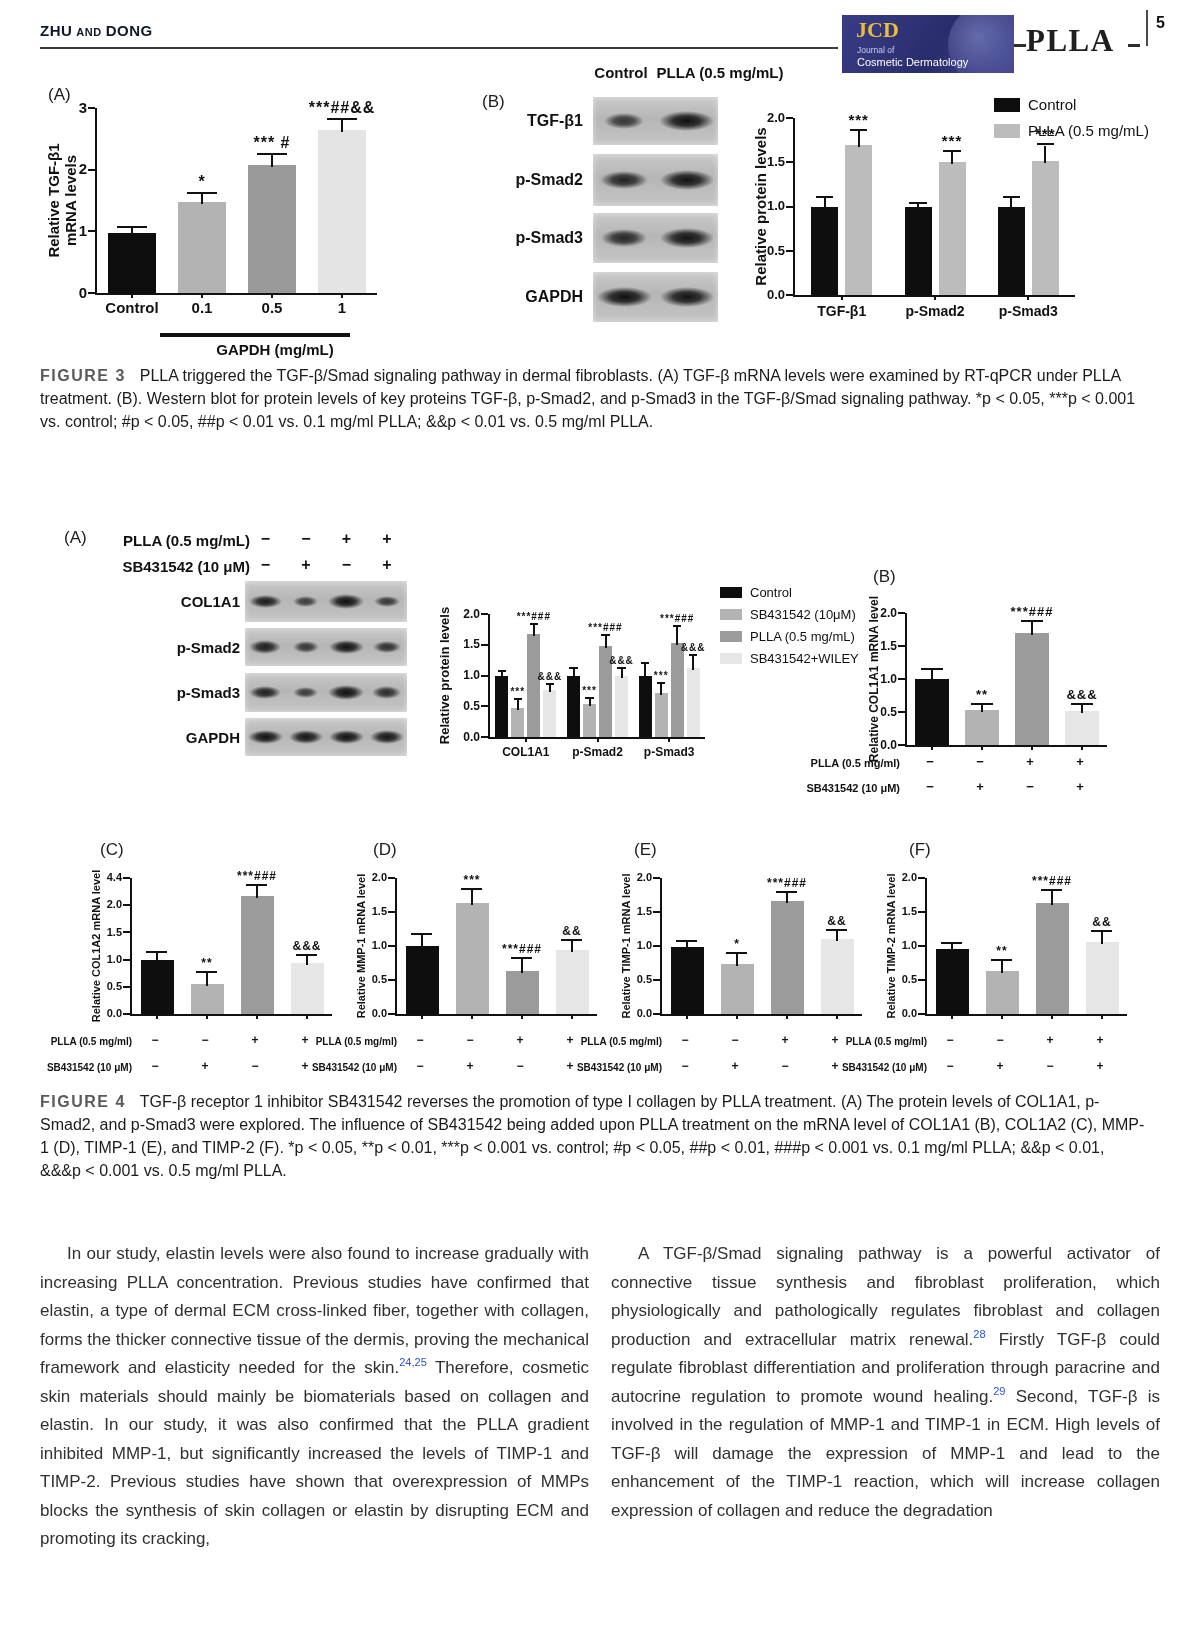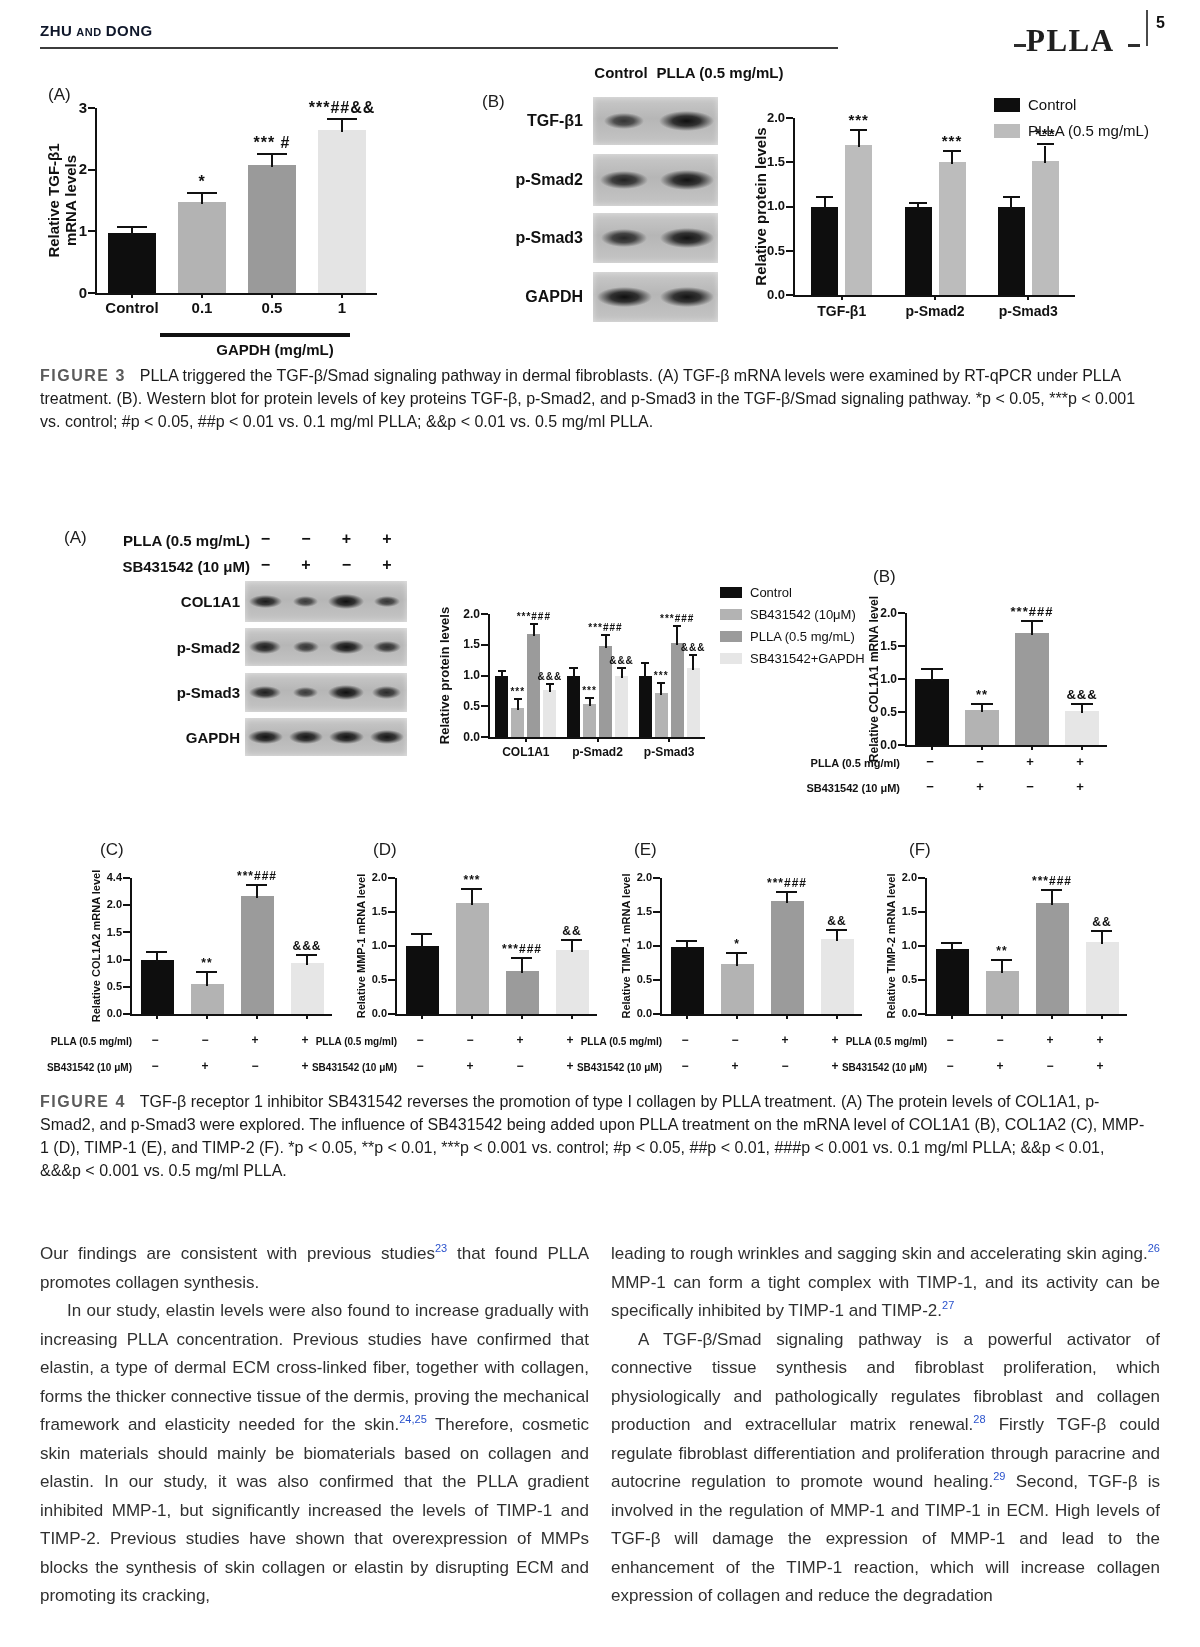--- a/index.html
+++ b/index.html
@@ -55,20 +55,26 @@
 </style>
 </head>
 <body>
 
 <div class="page">
 
   <div class="runhead">
     <span>ZHU</span><span class="sc">AND</span><span>DONG</span>
   </div>
   <div class="hrule"></div>
+  <div class="logo">
+    <div class="logo-orb"></div>
+    <div class="logo-abbr">JCD</div>
+    <div class="logo-l1">Journal of</div>
+    <div class="logo-l2">Cosmetic Dermatology</div>
+  </div>
   <div class="dash" style="left:1014px;width:12px;"></div>
   <div class="wiley">PLLA</div>
   <div class="dash" style="left:1128px;width:12px;"></div>
   <div class="pagebar"></div>
   <div class="pagenum">5</div>
 
   <div class="figwrap" style="left:40px;top:70px;width:1120px;height:285px;">
     <div class="plabel" style="left:8px;top:15px;">(A)</div>
     <div id="c-fig3a" class="chart" style="left:0;top:0;width:430px;height:285px;">
         <div class="ylab" style="left:6px;top:247px;width:233px;font-size:15px;">Relative TGF-β1<br>mRNA levels</div>
@@ -293,21 +299,21 @@
           <div class="ec" style="left:199.0px;bottom:80.6px;width:8.3px;"></div>
           <div class="ann" style="left:133.2px;bottom:83.6px;font-size:10px;">&amp;&amp;&amp;</div>
         </div>
         <div class="lgch" style="left:290px;top:65px;width:22px;height:11px;background:#0e0e0e;"></div>
         <div class="lgt" style="left:320px;top:63px;font-size:13px;">Control</div>
         <div class="lgch" style="left:290px;top:87px;width:22px;height:11px;background:#b3b3b3;"></div>
         <div class="lgt" style="left:320px;top:85px;font-size:13px;">SB431542 (10μM)</div>
         <div class="lgch" style="left:290px;top:109px;width:22px;height:11px;background:#9b9b9b;"></div>
         <div class="lgt" style="left:320px;top:107px;font-size:13px;">PLLA (0.5 mg/mL)</div>
         <div class="lgch" style="left:290px;top:131px;width:22px;height:11px;background:#e6e6e6;"></div>
-        <div class="lgt" style="left:320px;top:129px;font-size:13px;">SB431542+GAPDH</div>
+        <div class="lgt" style="left:320px;top:129px;font-size:13px;">SB431542+WILEY</div>
       </div>
 
     <div class="plabel" style="left:833px;top:75px;">(B)</div>
     <div id="c-fig4b" class="chart" style="left:800px;top:20px;width:320px;height:300px;">
         <div class="ylab" style="left:28px;top:257px;width:180px;font-size:12px;">Relative COL1A1 mRNA level</div>
         <div class="plot" style="left:65px;top:101px;width:200px;height:132px;">
           <div class="ytm" style="top:131.0px;"></div>
           <div class="ytl" style="left:-50px;width:40px;top:124.6px;font-size:12px;">0.0</div>
           <div class="ytm" style="top:98.0px;"></div>
           <div class="ytl" style="left:-50px;width:40px;top:91.6px;font-size:12px;">0.5</div>
@@ -540,22 +546,20 @@
         </div>
     </div>
   </div>
 
   <div class="cap" style="top:1090px;">
     <span class="ctag">FIGURE 4</span><span class="ctxt">TGF-β receptor 1 inhibitor SB431542 reverses the promotion of type I collagen by PLLA treatment. (A) The protein levels of COL1A1, p-Smad2, and p-Smad3 were explored. The influence of SB431542 being added upon PLLA treatment on the mRNA level of COL1A1 (B), COL1A2 (C), MMP-1 (D), TIMP-1 (E), and TIMP-2 (F). *p &lt; 0.05, **p &lt; 0.01, ***p &lt; 0.001 vs. control; #p &lt; 0.05, ##p &lt; 0.01, ###p &lt; 0.001 vs. 0.1 mg/ml PLLA; &amp;&amp;p &lt; 0.01, &amp;&amp;&amp;p &lt; 0.001 vs. 0.5 mg/ml PLLA.</span>
   </div>
 
   <div class="bodycols">
     <div class="col" id="col-left">
-        <p class="">Our findings are consistent with previous studies<sup class="ref">23</sup> that found PLLA promotes collagen synthesis.</p>
         <p class="ind">In our study, elastin levels were also found to increase gradually with increasing PLLA concentration. Previous studies have confirmed that elastin, a type of dermal ECM cross-linked fiber, together with collagen, forms the thicker connective tissue of the dermis, proving the mechanical framework and elasticity needed for the skin.<sup class="ref">24,25</sup> Therefore, cosmetic skin materials should mainly be biomaterials based on collagen and elastin. In our study, it was also confirmed that the PLLA gradient inhibited MMP-1, but significantly increased the levels of TIMP-1 and TIMP-2. Previous studies have shown that overexpression of MMPs blocks the synthesis of skin collagen or elastin by disrupting ECM and promoting its cracking,</p>
       </div>
     <div class="col" id="col-right">
-        <p class="">leading to rough wrinkles and sagging skin and accelerating skin aging.<sup class="ref">26</sup> MMP-1 can form a tight complex with TIMP-1, and its activity can be specifically inhibited by TIMP-1 and TIMP-2.<sup class="ref">27</sup></p>
         <p class="ind">A TGF-β/Smad signaling pathway is a powerful activator of connective tissue synthesis and fibroblast proliferation, which physiologically and pathologically regulates fibroblast and collagen production and extracellular matrix renewal.<sup class="ref">28</sup> Firstly TGF-β could regulate fibroblast differentiation and proliferation through paracrine and autocrine regulation to promote wound healing.<sup class="ref">29</sup> Second, TGF-β is involved in the regulation of MMP-1 and TIMP-1 in ECM. High levels of TGF-β will damage the expression of MMP-1 and lead to the enhancement of the TIMP-1 reaction, which will increase collagen expression of collagen and reduce the degradation</p>
       </div>
   </div>
 
 </div>
 
 </body></html>

